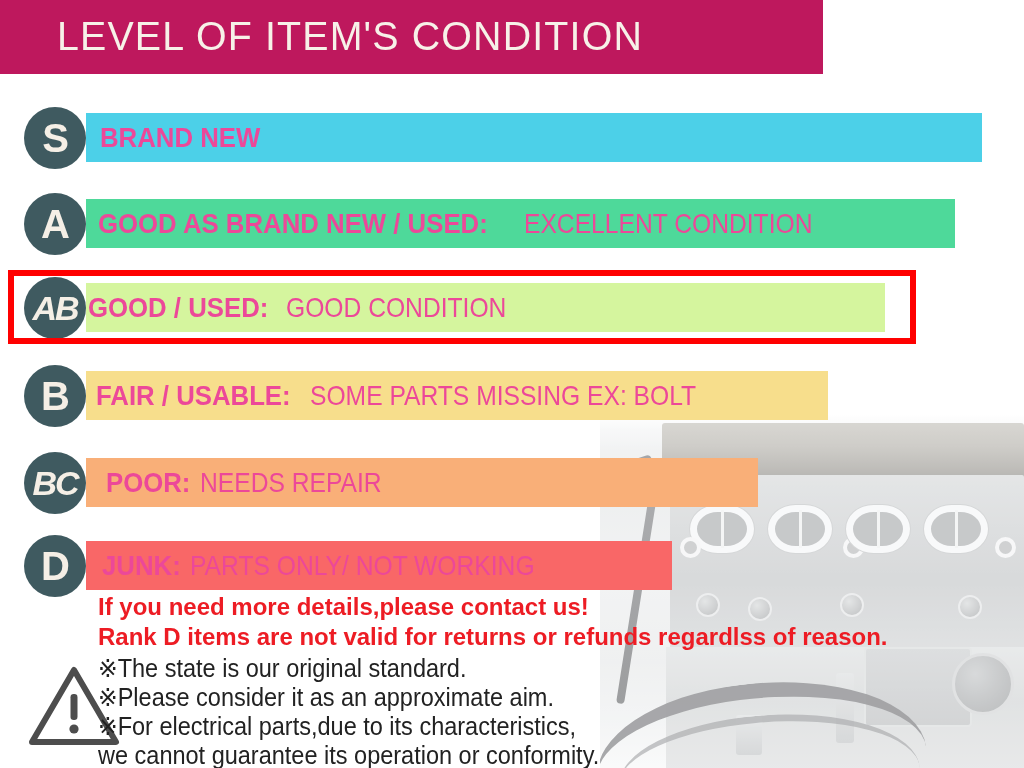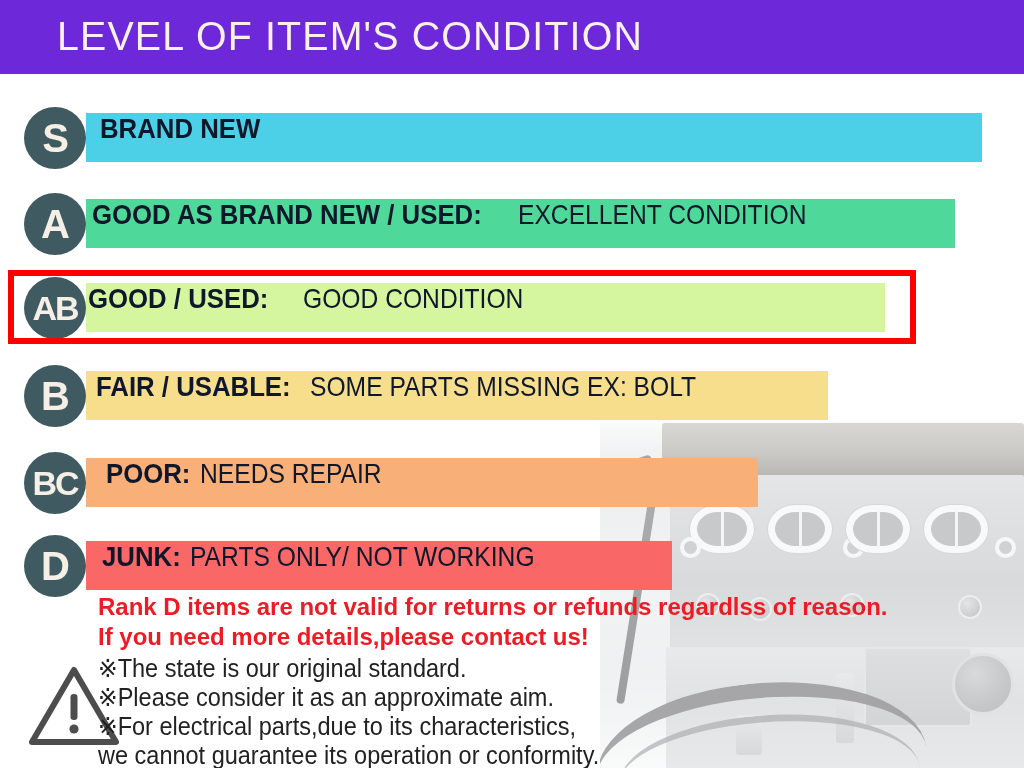--- a/index.html
+++ b/index.html
@@ -132,22 +132,22 @@
     position: absolute;
     width: 26px; height: 40px;
     background: linear-gradient(180deg,#d6d9da,#b7babc);
     border-radius: 3px;
   }
 
   
   #header-bar {
     position: absolute;
     left: 0; top: 0;
-    width: 1024px; height: 74px;
-    background: #6d28d9;
+    width: 823px; height: 74px;
+    background: #be185d;
   }
   #header-title {
     position: absolute;
     left: 57px;
     top: 13px;
     color: #F7F1E8;
     font-size: 41px;
     letter-spacing: 1.2px;
     font-weight: 400;
     white-space: nowrap;
@@ -179,30 +179,30 @@
     color: #F5EFE6;
     font-size: 40px;
     font-weight: 700;
     display: flex;
     align-items: center;
     justify-content: center;
     letter-spacing: -1px;
     z-index: 3;
     font-family: "Liberation Sans", "DejaVu Sans", sans-serif;
   }
-  .rank-badge.two-char { font-size: 34px; letter-spacing: -2px; }
+  .rank-badge.two-char { font-size: 34px; letter-spacing: -2px; font-style: italic; }
   .rank-text {
     position: absolute;
     top: 0;
     height: 49px;
     display: flex;
-    align-items: flex-start;
+    align-items: center;
     z-index: 4;
     white-space: nowrap;
-    color: #0f172a;
+    color: #ec4899;
     font-size: 28px;
     font-family: "Liberation Sans", "DejaVu Sans", sans-serif;
   }
   .rank-text .lead {
     font-weight: 700;
     transform: scaleX(0.92);
     transform-origin: left center;
     display: inline-block;
   }
   .rank-text .tail {
@@ -309,30 +309,30 @@
     <div class="rank-badge">S</div>
     <div class="rank-text" style="left:100px;">
       <span class="lead">BRAND NEW</span>
       <span class="tail"></span>
     </div>
   </div>
 
   <div class="rank-row" style="top:199px;">
     <div class="rank-bar" style="width:869px; background:#4ED99A;"></div>
     <div class="rank-badge">A</div>
-    <div class="rank-text" style="left:92px;">
+    <div class="rank-text" style="left:98px;">
       <span class="lead">GOOD AS BRAND NEW / USED:</span>
       <span class="tail">EXCELLENT CONDITION</span>
     </div>
   </div>
 
   <div class="rank-row" style="top:283px;">
     <div class="rank-bar" style="width:799px; background:#D5F59E;"></div>
     <div class="rank-badge two-char">AB</div>
-    <div class="rank-text" style="left:88px;gap:17px;">
+    <div class="rank-text" style="left:88px;">
       <span class="lead">GOOD / USED:</span>
       <span class="tail">GOOD CONDITION</span>
     </div>
   </div>
   <div id="ab-highlight"></div>
 
   <div class="rank-row" style="top:371px;">
     <div class="rank-bar" style="width:742px; background:#F7DE8C;"></div>
     <div class="rank-badge">B</div>
     <div class="rank-text" style="left:96px;">
@@ -353,22 +353,22 @@
   <div class="rank-row" style="top:541px;">
     <div class="rank-bar" style="width:586px; background:#F96767;"></div>
     <div class="rank-badge">D</div>
     <div class="rank-text" style="left:102px;">
       <span class="lead">JUNK:</span>
       <span class="tail">PARTS ONLY/ NOT WORKING</span>
     </div>
   </div>
 
   <div id="footer-red">
+    <div class="red-line">If you need more details,please contact us!</div>
     <div class="red-line">Rank D items are not valid for returns or refunds regardlss of reason.</div>
-    <div class="red-line">If you need more details,please contact us!</div>
   </div>
 
   <div id="warn-icon">
     <svg width="96" height="86" viewBox="0 0 96 86" aria-hidden="true">
       <path d="M48 8 L90 80 L6 80 Z" fill="none" stroke="#4d4d4d" stroke-width="6" stroke-linejoin="round"></path>
       <rect x="44.5" y="32" width="7" height="26" rx="3.2" fill="#4d4d4d"></rect>
       <circle cx="48" cy="67" r="4.6" fill="#4d4d4d"></circle>
     </svg>
   </div>
 

